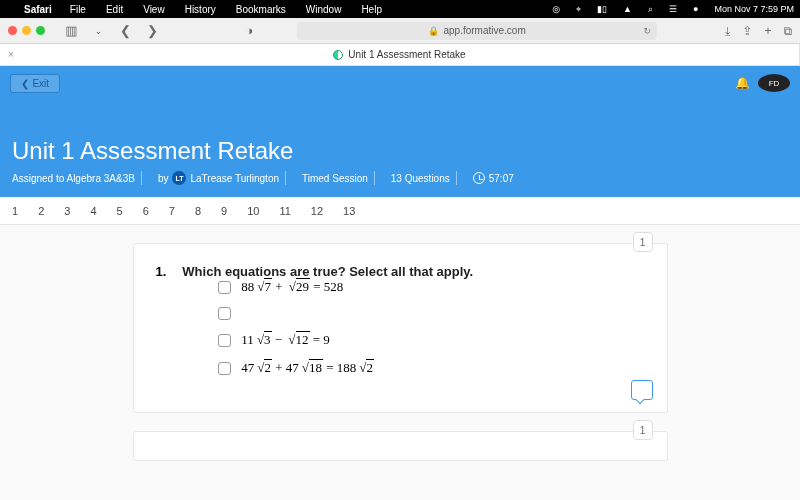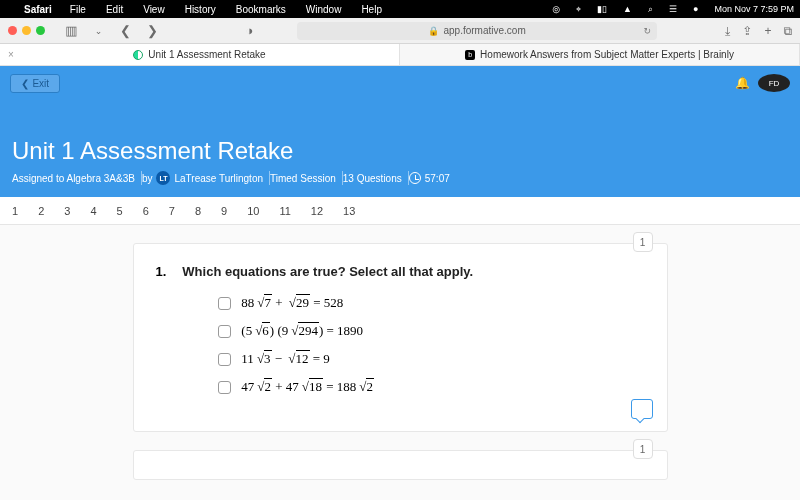--- a/index.html
+++ b/index.html
@@ -31,37 +31,37 @@
     .tab-icon { width: 10px; height: 10px; display: inline-block; }
     .formative-dot { background: linear-gradient(90deg,#2d9 50%,#fff 50%); border: 1px solid #18a566; border-radius: 50%; }
     .brainly-dot { background: #000; color: #fff; font-size: 7px; line-height: 10px; text-align: center; border-radius: 2px; }
 
     .page-header { background: #3b99e9; color: #fff; padding: 8px 10px 12px; position: relative; }
     .exit-btn { border: 1px solid #2b7fc7; border-radius: 3px; padding: 3px 10px; font-size: 10px; color: #1b5a93; display: inline-flex; align-items: center; gap: 3px; background: #5ba8eb; }
     .header-icons { position: absolute; right: 10px; top: 8px; display: flex; gap: 8px; align-items: center; }
     .bell-icon { color: #fff; font-size: 12px; }
     .avatar { width: 32px; height: 18px; background: #222; color: #fff; font-size: 8px; border-radius: 50%; display: flex; align-items: center; justify-content: center; }
     .assessment-title { font-size: 24px; font-weight: 300; margin-top: 44px; margin-left: 2px; }
-    .meta-row { display: flex; gap: 0; font-size: 10px; margin-top: 6px; flex-wrap: wrap; margin-left: 2px; }
+    .meta-row { display: flex; gap: 16px; font-size: 10px; margin-top: 6px; flex-wrap: wrap; margin-left: 2px; }
     .meta-item { display: flex; align-items: center; gap: 4px; padding-right: 6px; border-right: 1px solid rgba(255,255,255,.45); }
     .meta-item:last-child { border-right: none; }
     .teacher-badge { width: 14px; height: 14px; background: #0a5aa9; border-radius: 50%; font-size: 7px; display: flex; align-items: center; justify-content: center; font-weight: 700; }
     .clock-ico { width: 12px; height: 12px; border: 1px solid #fff; border-radius: 50%; position: relative; display: inline-block; }
     .clock-ico::after { content: ""; position: absolute; width: 3px; height: 4px; border-left: 1px solid #fff; border-bottom: 1px solid #fff; top: 2px; left: 5px; }
 
     .qnav { height: 28px; border-bottom: 1px solid #e5e5e5; display: flex; align-items: center; padding: 0 12px; gap: 20px; font-size: 11px; color: #444; background: #fff; }
     .qnav span { cursor: pointer; }
 
     .content { background: #fafafa; padding: 18px 0 30px; min-height: 320px; }
     .card { width: 535px; margin: 0 auto 18px; background: #fff; border: 1px solid #e7e7e7; border-radius: 3px; padding: 20px 22px 24px; position: relative; }
     .points-badge { position: absolute; top: -12px; right: 14px; width: 20px; height: 20px; border: 1px solid #dedede; border-radius: 4px; display: flex; align-items: center; justify-content: center; font-size: 10px; color: #666; background: #fff; }
     .q-row { display: flex; gap: 16px; }
     .q-num { font-weight: 700; font-size: 13px; }
     .q-body { flex: 1; }
-    .q-text { font-weight: 700; font-size: 13px; margin-bottom: 16px; color: #222; }
+    .q-text { font-weight: 700; font-size: 13px; color: #222; }
     .opt { display: flex; align-items: center; gap: 10px; margin-bottom: 12px; font-family: "Times New Roman", serif; font-size: 13px; padding-left: 36px; }
     .chk { width: 13px; height: 13px; border: 1.5px solid #9a9a9a; border-radius: 3px; flex-shrink: 0; }
     .math { white-space: nowrap; }
     .sqrt { display: inline-block; position: relative; padding-left: 3px; }
     .sqrt::before { content: "√"; }
     .sqrt > span { border-top: 1px solid currentColor; padding: 0 1px 0 0; }
     .chat-icon { position: absolute; bottom: 12px; right: 14px; width: 22px; height: 20px; border: 1.5px solid #3b99e9; border-radius: 3px; color: #3b99e9; display: flex; align-items: center; justify-content: center; font-size: 11px; }
     .chat-icon::after { content: ""; position: absolute; bottom: -4px; left: 5px; width: 5px; height: 5px; border-left: 1.5px solid #3b99e9; border-bottom: 1.5px solid #3b99e9; background: #fff; transform: rotate(-45deg); }
 
     .card.stub { height: 30px; padding: 16px 22px 0; }
@@ -114,24 +114,20 @@
     <span>⧉</span>
   </div>
 </div>
 
 <div class="tabs-row">
   <div class="tab active">
     <span class="close-x">×</span>
     <span class="tab-icon formative-dot"></span>
     <span>Unit 1 Assessment Retake</span>
   </div>
-  <div class="tab">
-    <span class="tab-icon brainly-dot">b</span>
-    <span>Homework Answers from Subject Matter Experts | Brainly</span>
-  </div>
 </div>
 
 <div class="page-header">
   <div class="exit-btn">
     <span>❮</span>
     <span>Exit</span>
   </div>
   <div class="header-icons">
     <span class="bell-icon">🔔</span>
     <span class="avatar">FD</span>
@@ -177,21 +173,20 @@
       <div class="q-body">
         <div class="q-text">Which equations are true? Select all that apply.</div>
 
         <div class="opt">
           <span class="chk"></span>
           <span class="math"><span>88</span><span class="sqrt"><span>7</span></span><span> + </span><span class="sqrt"><span>29</span></span><span> = 528</span></span>
         </div>
 
         <div class="opt">
           <span class="chk"></span>
-          <span class="math"><span>(5</span><span class="sqrt"><span>6</span></span><span>) (9</span><span class="sqrt"><span>294</span></span><span>) = 1890</span></span>
         </div>
 
         <div class="opt">
           <span class="chk"></span>
           <span class="math"><span>11</span><span class="sqrt"><span>3</span></span><span> − </span><span class="sqrt"><span>12</span></span><span> = 9</span></span>
         </div>
 
         <div class="opt">
           <span class="chk"></span>
           <span class="math"><span>47</span><span class="sqrt"><span>2</span></span><span> + 47</span><span class="sqrt"><span>18</span></span><span> = 188</span><span class="sqrt"><span>2</span></span></span>

